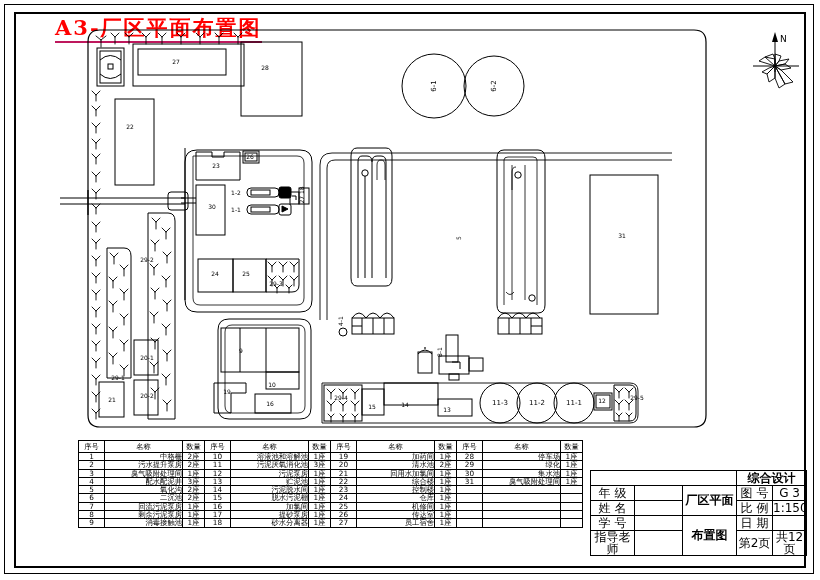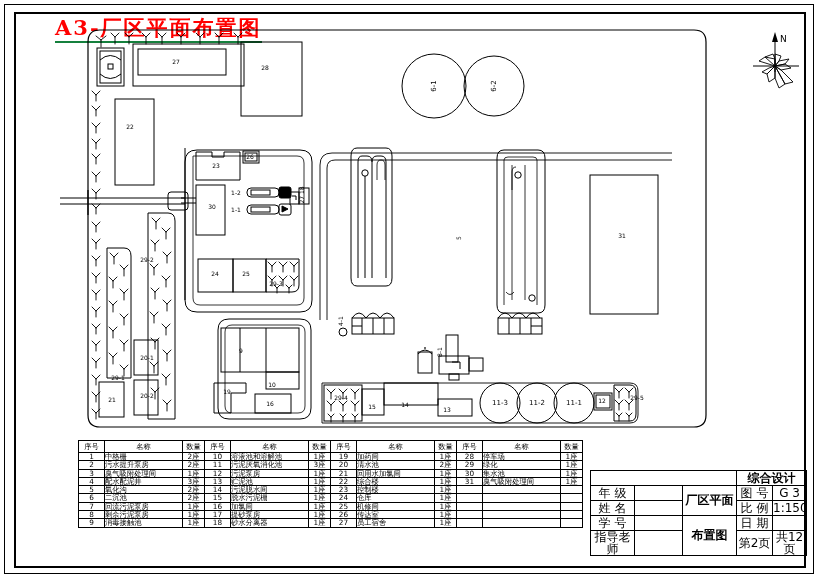--- a/index.html
+++ b/index.html
@@ -2,31 +2,31 @@
 <html><head>
 <meta charset="utf-8">
 <style>
   html,body{margin:0;padding:0;background:#ffffff;}
   body{width:820px;height:580px;overflow:hidden;font-family:"DejaVu Sans","Liberation Sans",sans-serif;}
   #page{position:relative;width:820px;height:580px;background:#fff;}
   .frame-outer{position:absolute;left:4px;top:4px;width:810px;height:570px;border:1px solid #000;box-sizing:border-box;}
   .frame-inner{position:absolute;left:14px;top:12px;width:792px;height:556px;border:2px solid #000;box-sizing:border-box;}
   #title{position:absolute;left:55px;top:14px;color:#ff0000;font-family:"DejaVu Serif","Liberation Serif",serif;
          font-weight:bold;font-size:21px;letter-spacing:2px;white-space:nowrap;}
-  #title .ul{border-bottom:2px solid #15803d;padding-bottom:1px;}
+  #title .ul{border-bottom:2px solid #be185d;padding-bottom:1px;}
   svg{position:absolute;left:0;top:0;}
   .lbl{font-size:6px;font-family:"DejaVu Sans","Liberation Sans",sans-serif;fill:#000;}
   .lbl7{font-size:7px;}
   .wm{font-family:"DejaVu Serif","Liberation Serif",serif;font-size:25px;fill:#2b2b3a;letter-spacing:10px;}
   
   .tbl{position:absolute;border-collapse:collapse;table-layout:fixed;padding-left:30px;}
   .tbl td,.tbl th{border:1px solid #000;font-size:7.3px;line-height:1;padding:0;text-align:center;
         font-family:"DejaVu Sans","Liberation Sans",sans-serif;color:#000;}
   .tbl .hdr{font-size:7.3px;font-weight:normal;height:11px;}
-  .tbl td.nm{text-align:left;}
+  .tbl td.nm{text-align:right;}
   #parts{left:78px;top:440px;width:487px;}
   #parts col.c1{width:26px}#parts col.c2{width:78px}#parts col.c3{width:22px}
   #tblk{left:590px;top:470px;width:216px;}
   #tblk td{font-size:12px;height:14px;}
   #tblk .big{font-family:"DejaVu Serif","Liberation Serif",serif;font-weight:bold;font-size:12px;line-height:13px;margin-top:18px;}
   .north{position:absolute;left:745px;top:28px;width:62px;height:72px;}
 </style>
 </head>
 <body>
 

